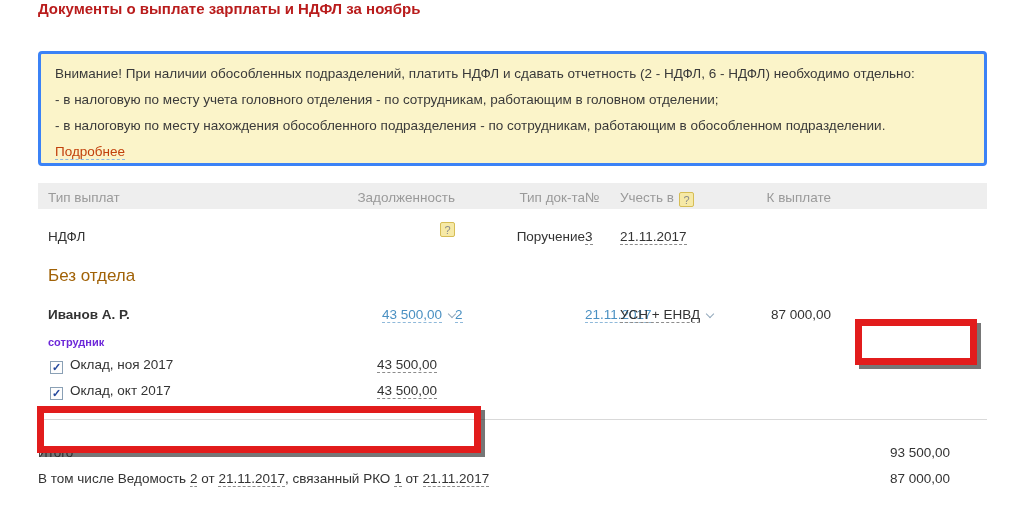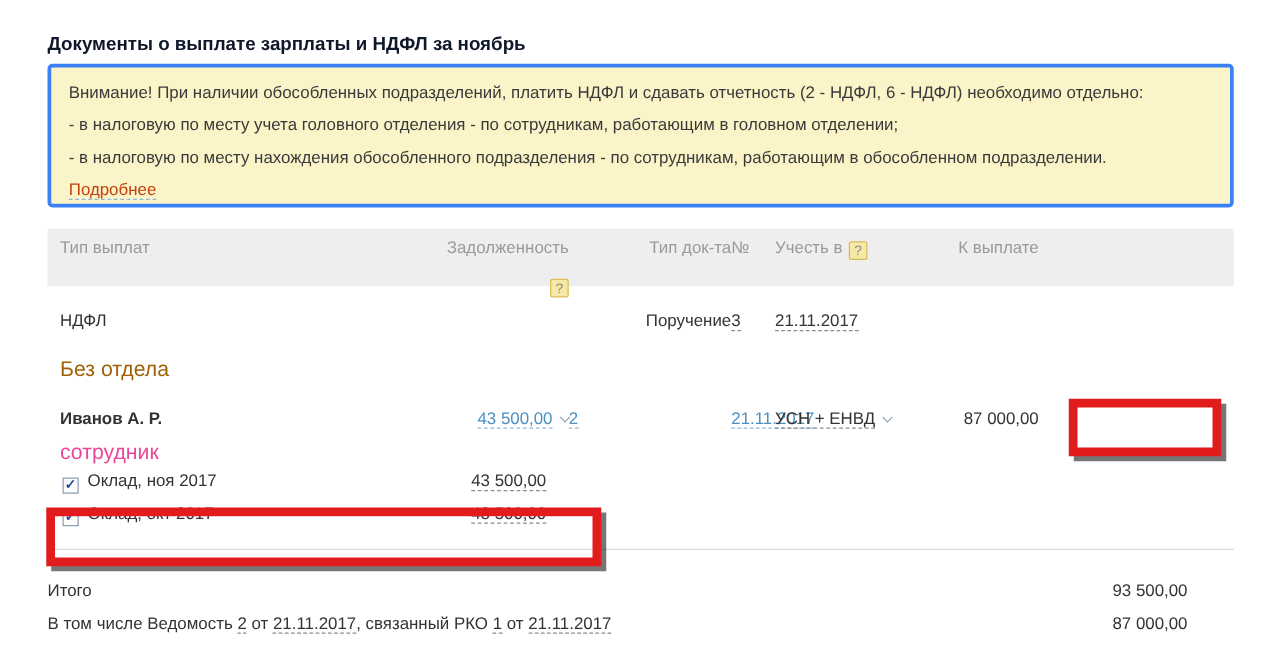--- a/index.html
+++ b/index.html
@@ -1,40 +1,40 @@
 <!DOCTYPE html>
 <html><head>
 <meta charset="utf-8">
 <style>
   * { margin:0; padding:0; box-sizing:border-box; }
   html,body { background:#fff; }
   body { font-family:"Liberation Sans", sans-serif; color:#333; font-size:13.5px; }
   .page { position:relative; width:1026px; height:521px; overflow:hidden; background:#fff; }
   .content { padding-left:38px; width:987px; }
 
-  .title { padding-top:27px; font-size:15px; font-weight:bold; color:#0f172a; height:47px; }
+  .title { font-size:15px; font-weight:bold; color:#b91c1c; height:47px; }
 
   .notice { margin-top:4px; width:949px; height:115px; background:#fbf4c9; border:3px solid #3b82f6;
             border-radius:4px; padding:7px 14px 0 14px; line-height:26px; color:#3a3a3a; }
   .notice a { color:#c2410c; text-decoration:none; border-bottom:1px dashed #8fb9da; cursor:pointer; }
 
   .grid { display:grid; grid-template-columns:300px 117px 130px 35px 108px 140px 119px; width:949px; }
   .c1 { padding-left:10px; }
   .c2 { text-align:right; }
   .c2.pad { padding-right:18px; }
   .c3 { padding-left:17px;text-align:right; }
   .c7 { text-align:right; padding-right:37px; }
 
-  .thead { margin-top:17px; height:46px; line-height:30px; background:#eeeeee; color:#9a9a9a; }
+  .thead { margin-top:17px; height:26px; line-height:30px; background:#eeeeee; color:#9a9a9a; }
   .row { height:20px; line-height:20px; }
   .row-ndfl { margin-top:18px; }
   .dept { margin-top:18px; height:22px; line-height:22px; font-size:17px; color:#a16207; padding-left:10px; }
   .row-emp { margin-top:18px; }
   .emp-name { font-weight:bold; }
-  .sub-label { margin-top:10px; height:14px; line-height:14px; font-size:17px; color:#ec4899; padding-left:10px; }
+  .sub-label { margin-top:10px; height:14px; line-height:14px; font-size:11px; color:#6d28d9; padding-left:10px;font-weight:bold; }
   .row-sal { margin-top:6px; }
   .row-sal .c1 { padding-left:12px; }
   .sep { margin-top:18px; border:none; border-top:1px solid #d9d9d9; height:0; width:949px; }
   .row-total { margin-top:23px; font-weight:normal; }
   .row-detail { margin-top:6px; }
   .span6 { grid-column:1 / span 6; }
 
   .dash-dark { border-bottom:1px dashed #8c8c8c; cursor:pointer; }
   .dash-blue { color:#4a90c2; border-bottom:1px dashed #8fb9da; cursor:pointer; }
 

